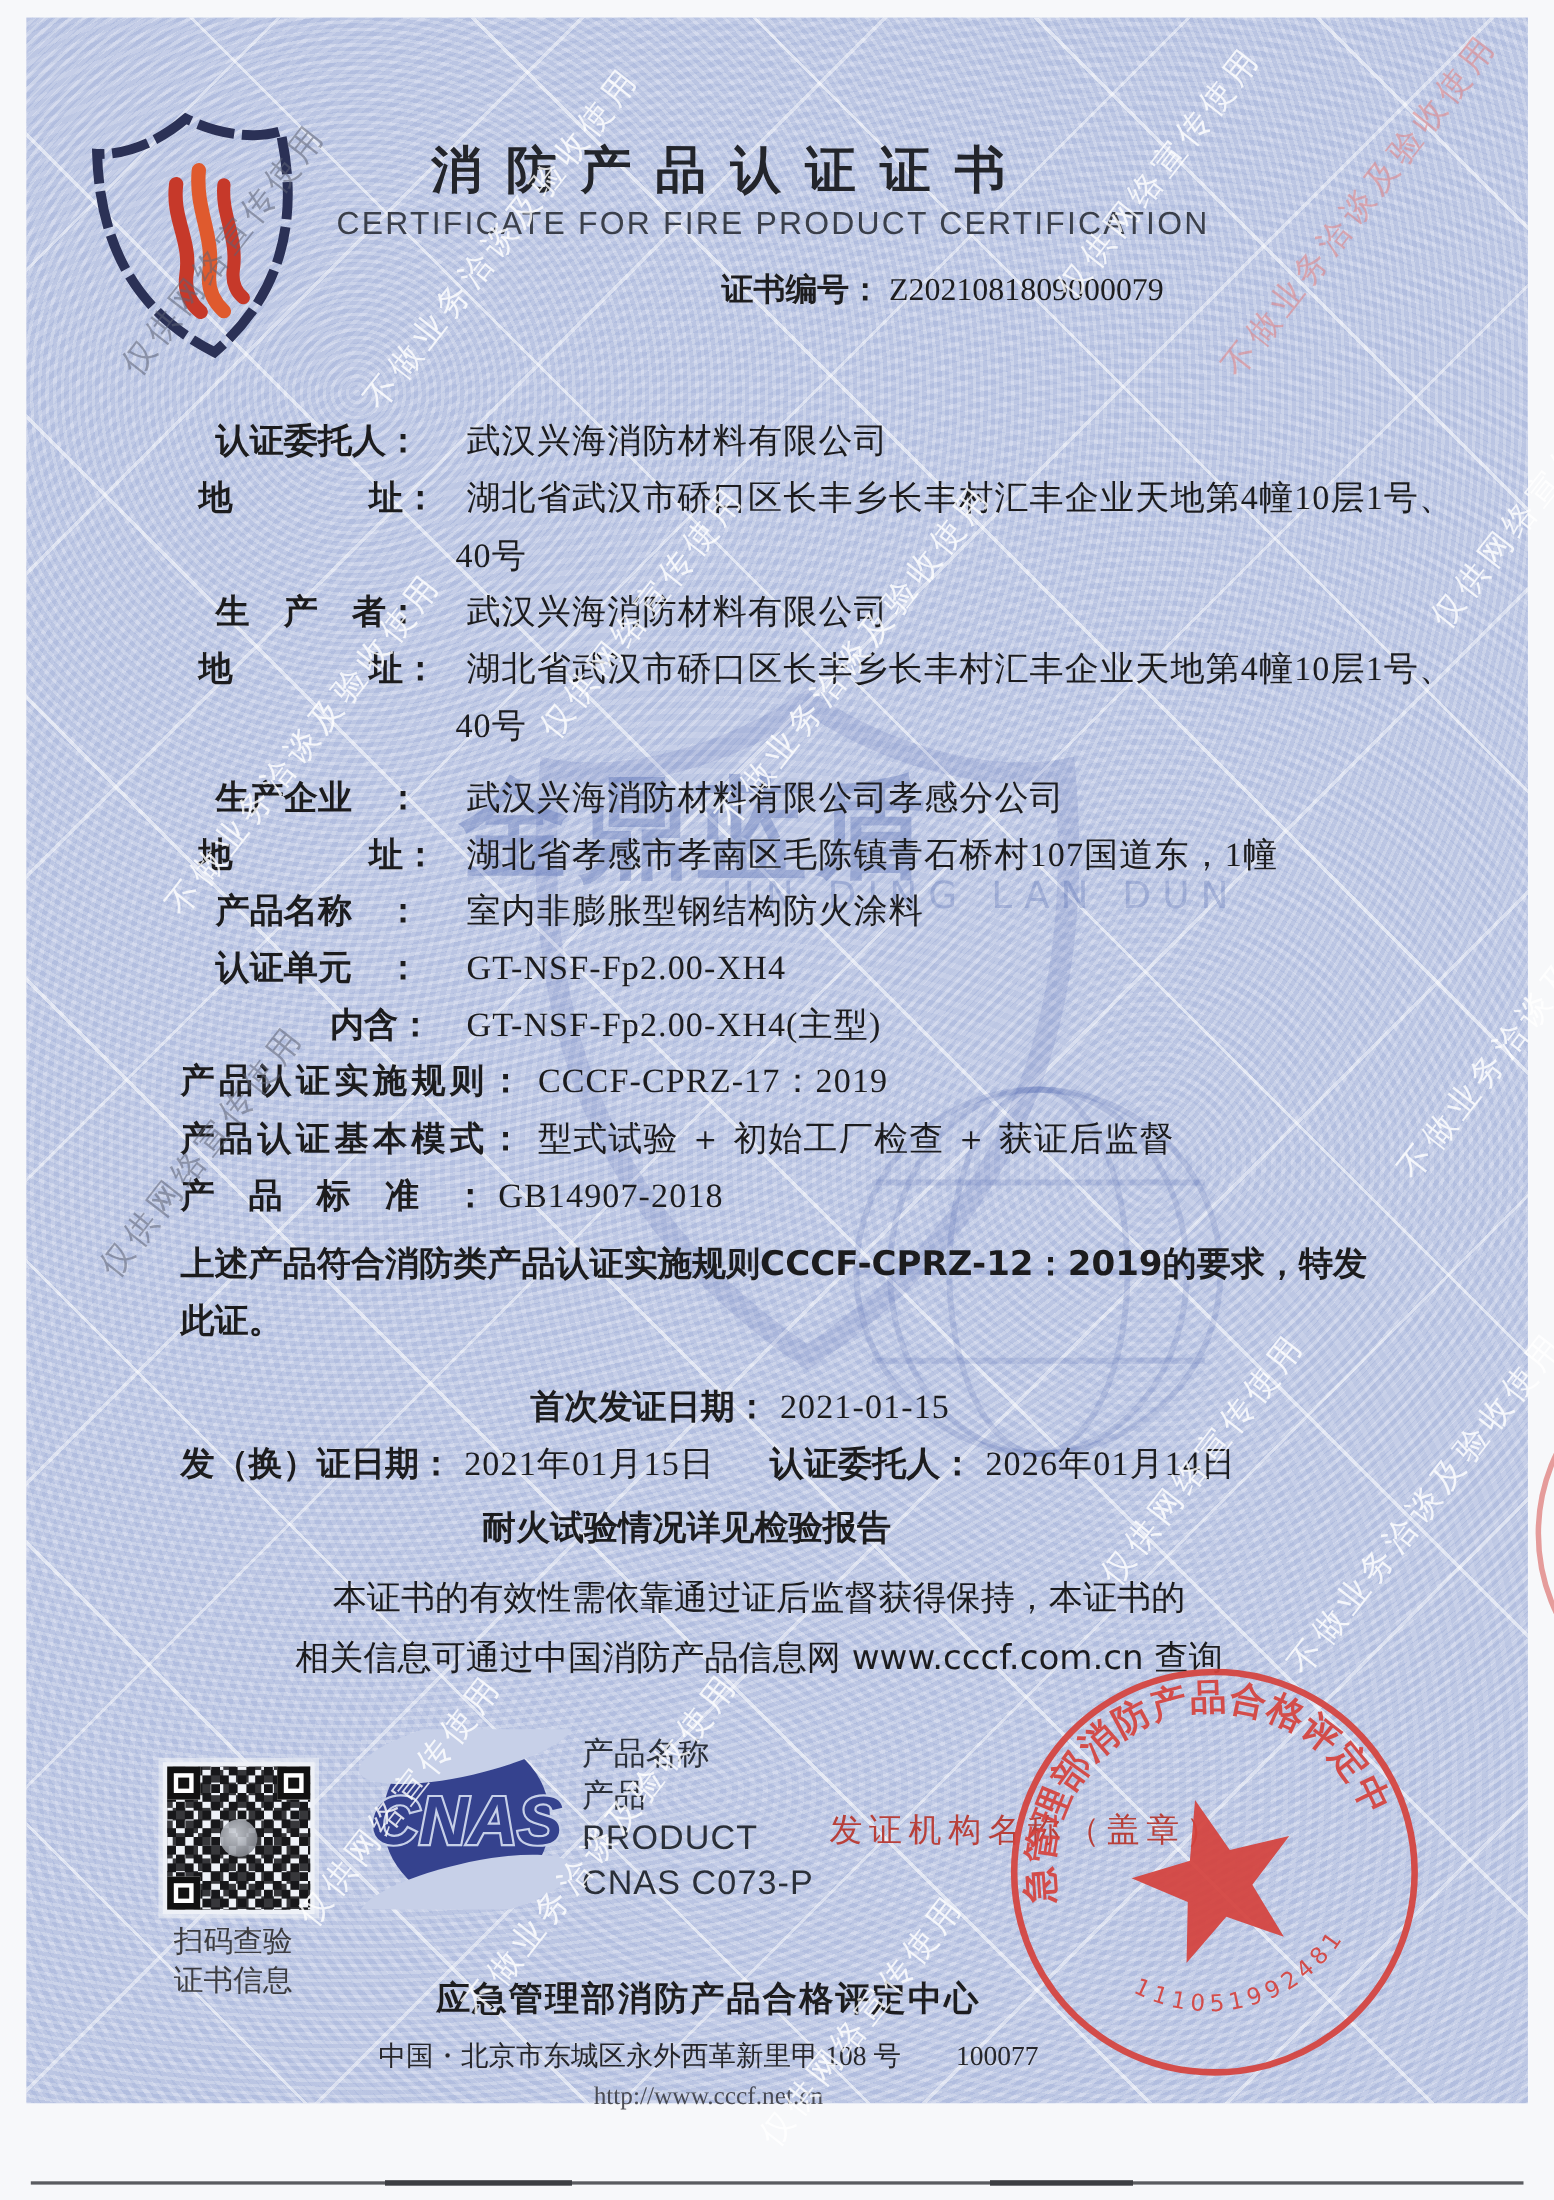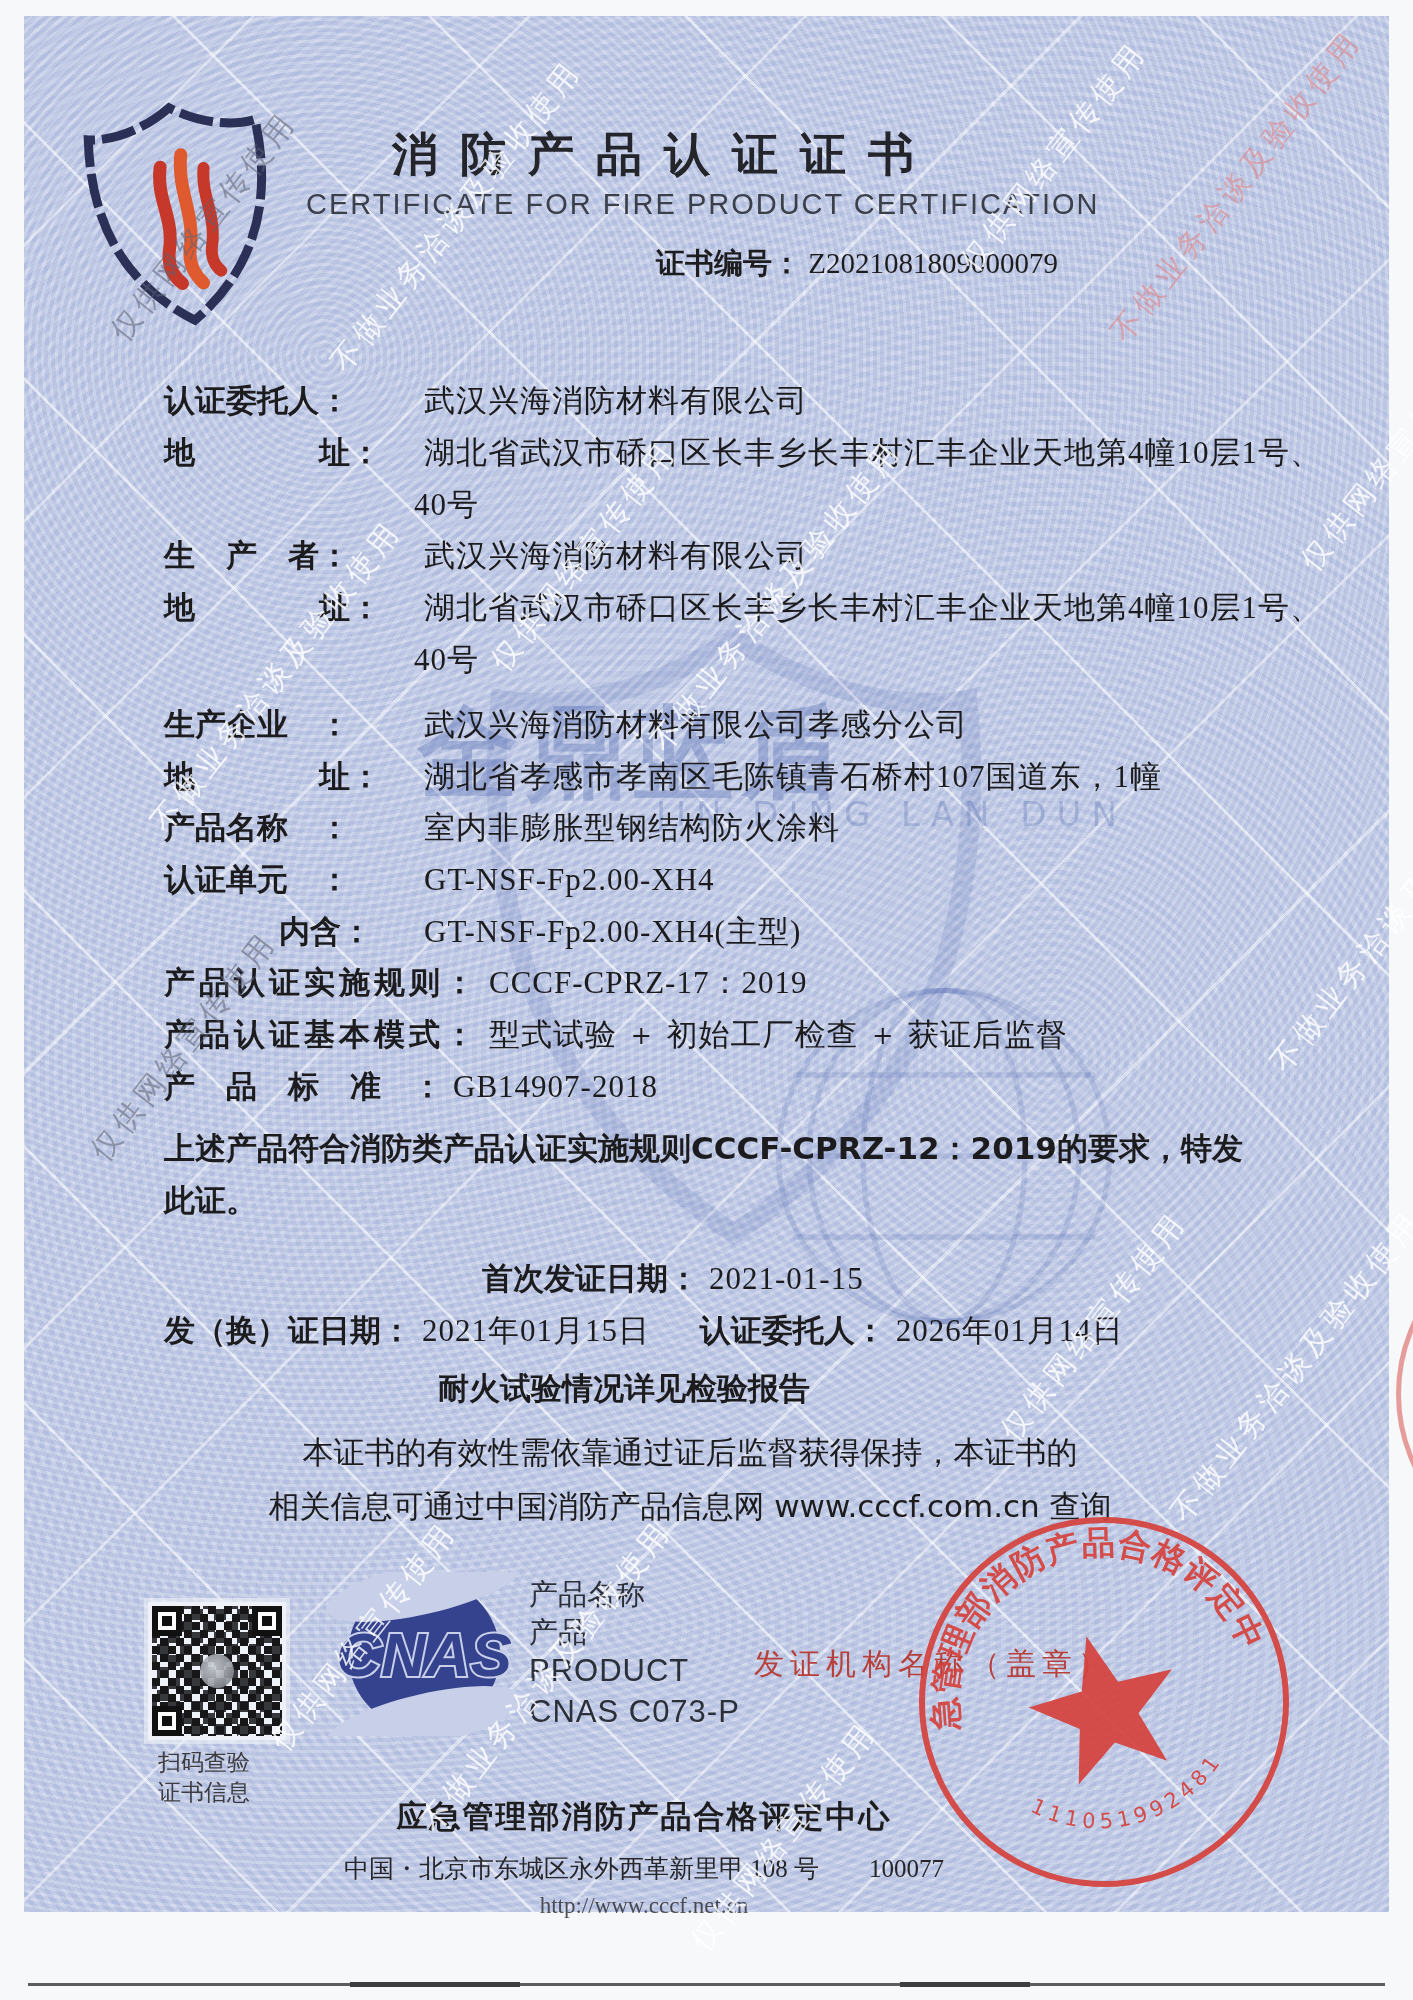--- a/index.html
+++ b/index.html
@@ -28,38 +28,38 @@
   .ghost{position:absolute;z-index:1;pointer-events:none;}
   
   .title{position:absolute;left:368px;top:108px;font-size:46px;font-weight:bold;color:#23252b;
          letter-spacing:22px;z-index:3;white-space:nowrap;}
   .subtitle{position:absolute;left:282px;top:172px;font-size:29px;color:#3a3f4a;
          letter-spacing:2px;z-index:3;white-space:nowrap;font-family:"Liberation Sans",sans-serif;}
   .certno{position:absolute;left:632px;top:228px;font-size:29px;color:#1d1d1f;z-index:3;
          font-family:"Liberation Serif",serif;white-space:nowrap;}
   
   .row{position:absolute;left:140px;white-space:nowrap;font-size:31px;color:#1c1c1e;z-index:3;}
-  .row .lbl{font-weight:bold;}
+  .row .lbl{font-weight:bold;text-align:center;}
   .row .lbl.w{display:inline-block;min-width:250px;}
   .row.sp .lbl{letter-spacing:4px;}
   .row .val{font-family:"Liberation Serif",serif;margin-left:10px;letter-spacing:1px;}
   .row.bold .val,.row.bold{font-weight:bold;}
   .centerline{position:absolute;text-align:center;font-size:31px;color:#1c1c1e;z-index:3;white-space:nowrap;}
   
   .qr{position:absolute;left:124px;top:1586px;width:138px;height:138px;background:#eef1f7;z-index:3;
       box-shadow:0 0 0 4px rgba(238,241,247,.6);}
   .qr .noise{position:absolute;inset:4px;
       background:
         repeating-conic-gradient(#17171a 0% 25%, transparent 0% 50%) 0 0/16px 16px,
         repeating-conic-gradient(rgba(23,23,26,.85) 0% 25%, transparent 0% 50%) 5px 3px/23px 23px;}
   .finder{position:absolute;width:30px;height:30px;border:6px solid #111;background:#fff;box-sizing:border-box;}
   .finder:after{content:"";position:absolute;left:4px;top:4px;width:10px;height:10px;background:#111;}
   .qr .blob{position:absolute;left:52px;top:52px;width:34px;height:34px;border-radius:50%;
       background:radial-gradient(circle at 40% 40%, #cfd3da, #6d7078);opacity:.9;}
-  .qrcap{position:absolute;left:134px;top:1732px;font-size:23px;color:#3c3c40;line-height:1.3;z-index:3;}
+  .qrcap{position:absolute;left:134px;top:1732px;font-size:27px;color:#3c3c40;line-height:1.3;z-index:3;}
   .accred{position:absolute;left:505px;top:1560px;z-index:3;color:#2a2f38;line-height:1.3;}
   .accred .cn{font-size:29px;}
   .accred .en{font-size:31px;font-family:"Liberation Sans",sans-serif;letter-spacing:1px;}
   .stamp{position:absolute;left:880px;top:1486px;width:400px;height:400px;z-index:5;
          transform:rotate(-15deg);opacity:.92;}
   .stamp-edge{position:absolute;left:1372px;top:1208px;width:330px;height:330px;border-radius:50%;
          border:5px solid rgba(211,64,60,.5);z-index:2;}
   .stamplabel{position:absolute;left:730px;top:1628px;font-size:30px;color:#b8403a;
          letter-spacing:6px;z-index:4;white-space:nowrap;}
   .footerblock{position:absolute;left:0;top:1780px;width:1240px;text-align:center;z-index:3;}

